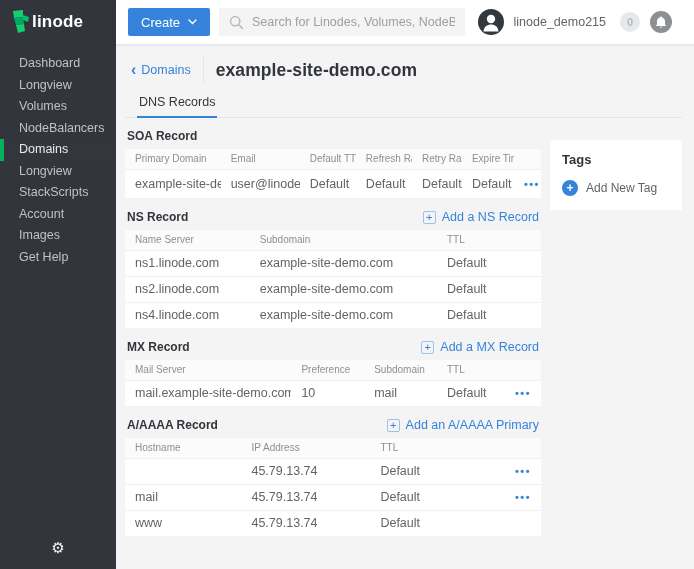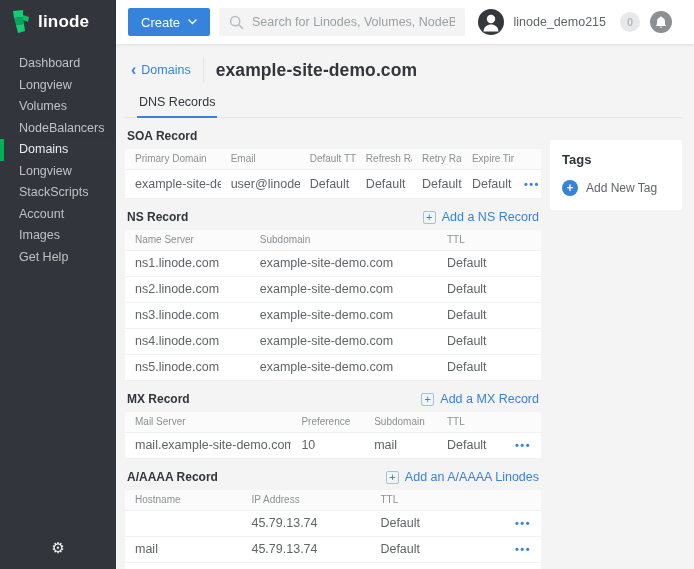--- a/index.html
+++ b/index.html
@@ -2,21 +2,21 @@
 <html><head>
 <meta charset="utf-8">
 <style>
   * { margin:0; padding:0; box-sizing:border-box; }
   html,body { width:694px; height:569px; overflow:hidden; }
   body { font-family:"Liberation Sans", sans-serif; background:#f4f4f4; color:#32363c; }
   .app { display:flex; width:694px; height:569px; }
 
   
   .sidebar { width:116px; background:#32363c; flex:none; display:flex; flex-direction:column; }
-  .logo-row { height:44px; display:flex; align-items:center; padding-left:11px; gap:6px; }
+  .logo-row { height:44px; display:flex; align-items:center; padding-left:11px; }
   .logo-text { color:#fff; font-size:17px; font-weight:bold; letter-spacing:.2px; }
   .nav { padding-top:9px; flex:1; }
   .nav-item { display:block; padding:4px 6px 4px 15px; font-size:12.5px; line-height:13.5px;
               color:#bfc1c3; border-left:4px solid transparent; cursor:pointer; }
   .nav-item.active { border-left-color:#02b159; color:#e9eaeb; background:#33373d; }
   .sidebar-footer { height:44px; display:flex; align-items:center; justify-content:center; }
   .gear { color:#f2f3f4; font-size:15px; line-height:15px; cursor:pointer; }
 
   
   .main { flex:1; display:flex; flex-direction:column; min-width:0; }
@@ -232,31 +232,21 @@
                     <td>ns1.linode.com</td>
                     <td>example-site-demo.com</td>
                     <td>Default</td>
                   </tr>
                   <tr>
                     <td>ns2.linode.com</td>
                     <td>example-site-demo.com</td>
                     <td>Default</td>
                   </tr>
                   <tr>
-                    <td>ns3.linode.com</td>
-                    <td>example-site-demo.com</td>
-                    <td>Default</td>
-                  </tr>
-                  <tr>
                     <td>ns4.linode.com</td>
-                    <td>example-site-demo.com</td>
-                    <td>Default</td>
-                  </tr>
-                  <tr>
-                    <td>ns5.linode.com</td>
                     <td>example-site-demo.com</td>
                     <td>Default</td>
                   </tr>
                 </tbody>
               </table>
             </section>
             <section class="record-section">
               <div class="section-head">
                 <h2 class="section-title">MX Record</h2>
                 <a class="add-link">
@@ -290,21 +280,21 @@
                     <td class="actions-cell"><span class="ellipsis">•••</span></td>
                   </tr>
                 </tbody>
               </table>
             </section>
             <section class="record-section">
               <div class="section-head">
                 <h2 class="section-title">A/AAAA Record</h2>
                 <a class="add-link">
                   <span class="add-icon">+</span>
-                  <span>Add an A/AAAA Linodes</span>
+                  <span>Add an A/AAAA Primary</span>
                 </a>
               </div>
               <table class="record-table table-a">
                 <colgroup>
                   <col style="width: 28%;">
                   <col style="width: 31%;">
                   <col style="width: 31%;">
                   <col style="width: 10%;">
                 </colgroup>
                 <thead>

